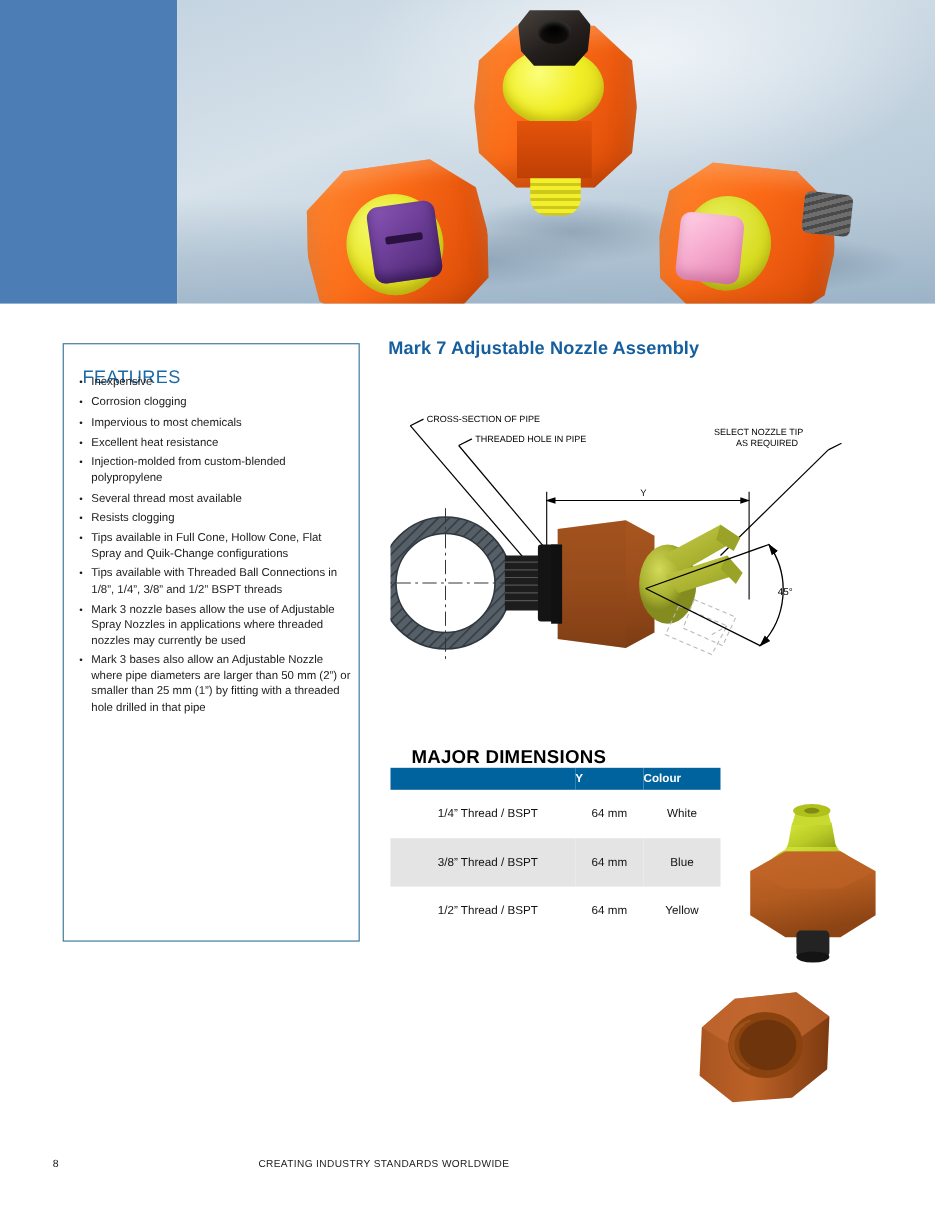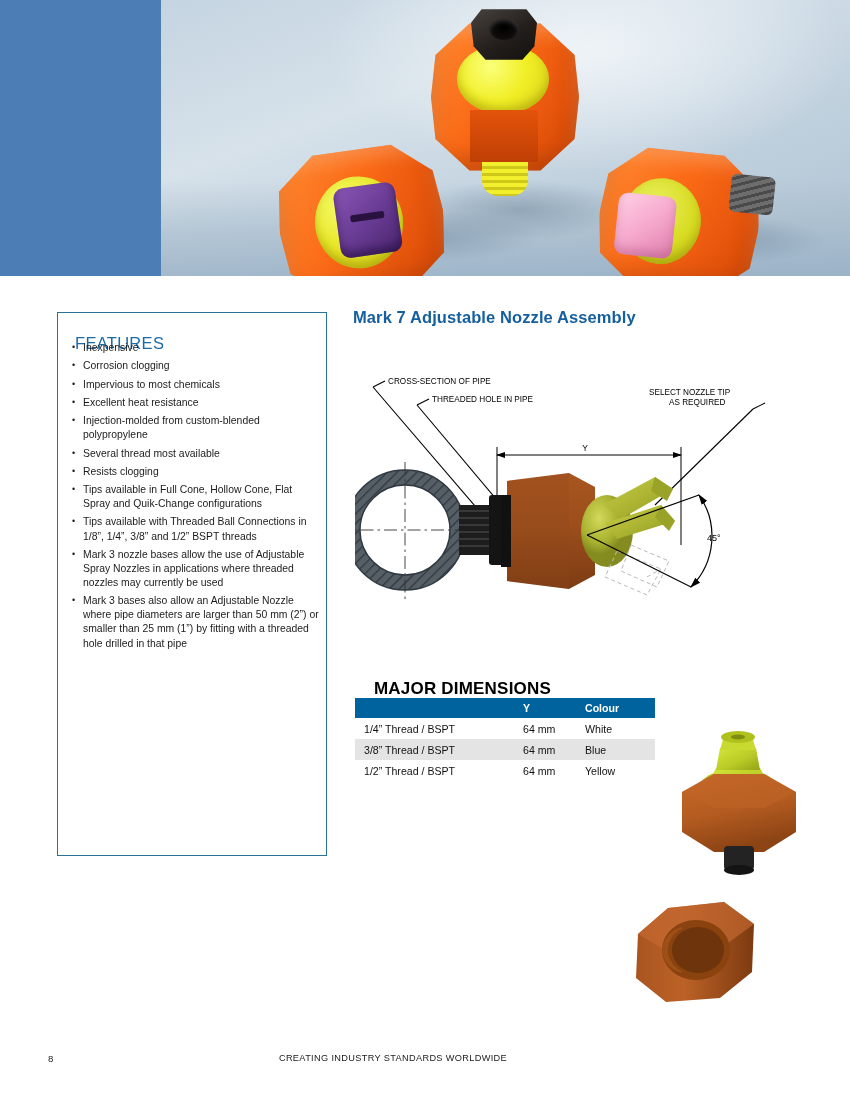--- a/index.html
+++ b/index.html
@@ -85,37 +85,37 @@
     font-size:17px; font-weight:bold; color:#000; letter-spacing:.2px;margin-left:20px;
   }
   #dims-table {
     position:absolute; left:355px; top:698px; width:300px;
     border-collapse:collapse; font-size:10.6px; color:#111;
   }
   #dims-table th {
     background:#00639e; color:#ffffff; font-weight:bold;
     text-align:left; padding:4px 0 4px 0; height:18px; font-size:10.6px;
   }
-  #dims-table td { padding:4px 0; height:21px; }
+  #dims-table td { padding:16px 0; height:21px;text-align:center; }
   #dims-table tbody tr:nth-child(even) { background:#e4e4e4; }
   #dims-table .c-spec { width:168px; padding-left:9px; }
   #dims-table .c-y    { width:62px; }
   #dims-table .c-col  { width:70px; }
 
   
   #product-renders { position:absolute; left:620px; top:728px; width:230px; height:290px; }
 
   
   #page-number {
     position:absolute; left:48px; top:1053px;
     font-size:9.6px; color:#1b1b1b;
   }
   #footer-tagline {
     position:absolute; left:0; top:1053px; width:698px;
-    text-align:center; font-size:9.2px; color:#1b1b1b; letter-spacing:.35px;margin-left:44px;
+    text-align:center; font-size:9.2px; color:#1b1b1b; letter-spacing:.35px;
   }
 </style>
 </head>
 <body>
 
 <div id="header-banner">
   <div class="banner-blue"></div>
   <div class="banner-photo">
     <div class="photo-floor"></div>
 

